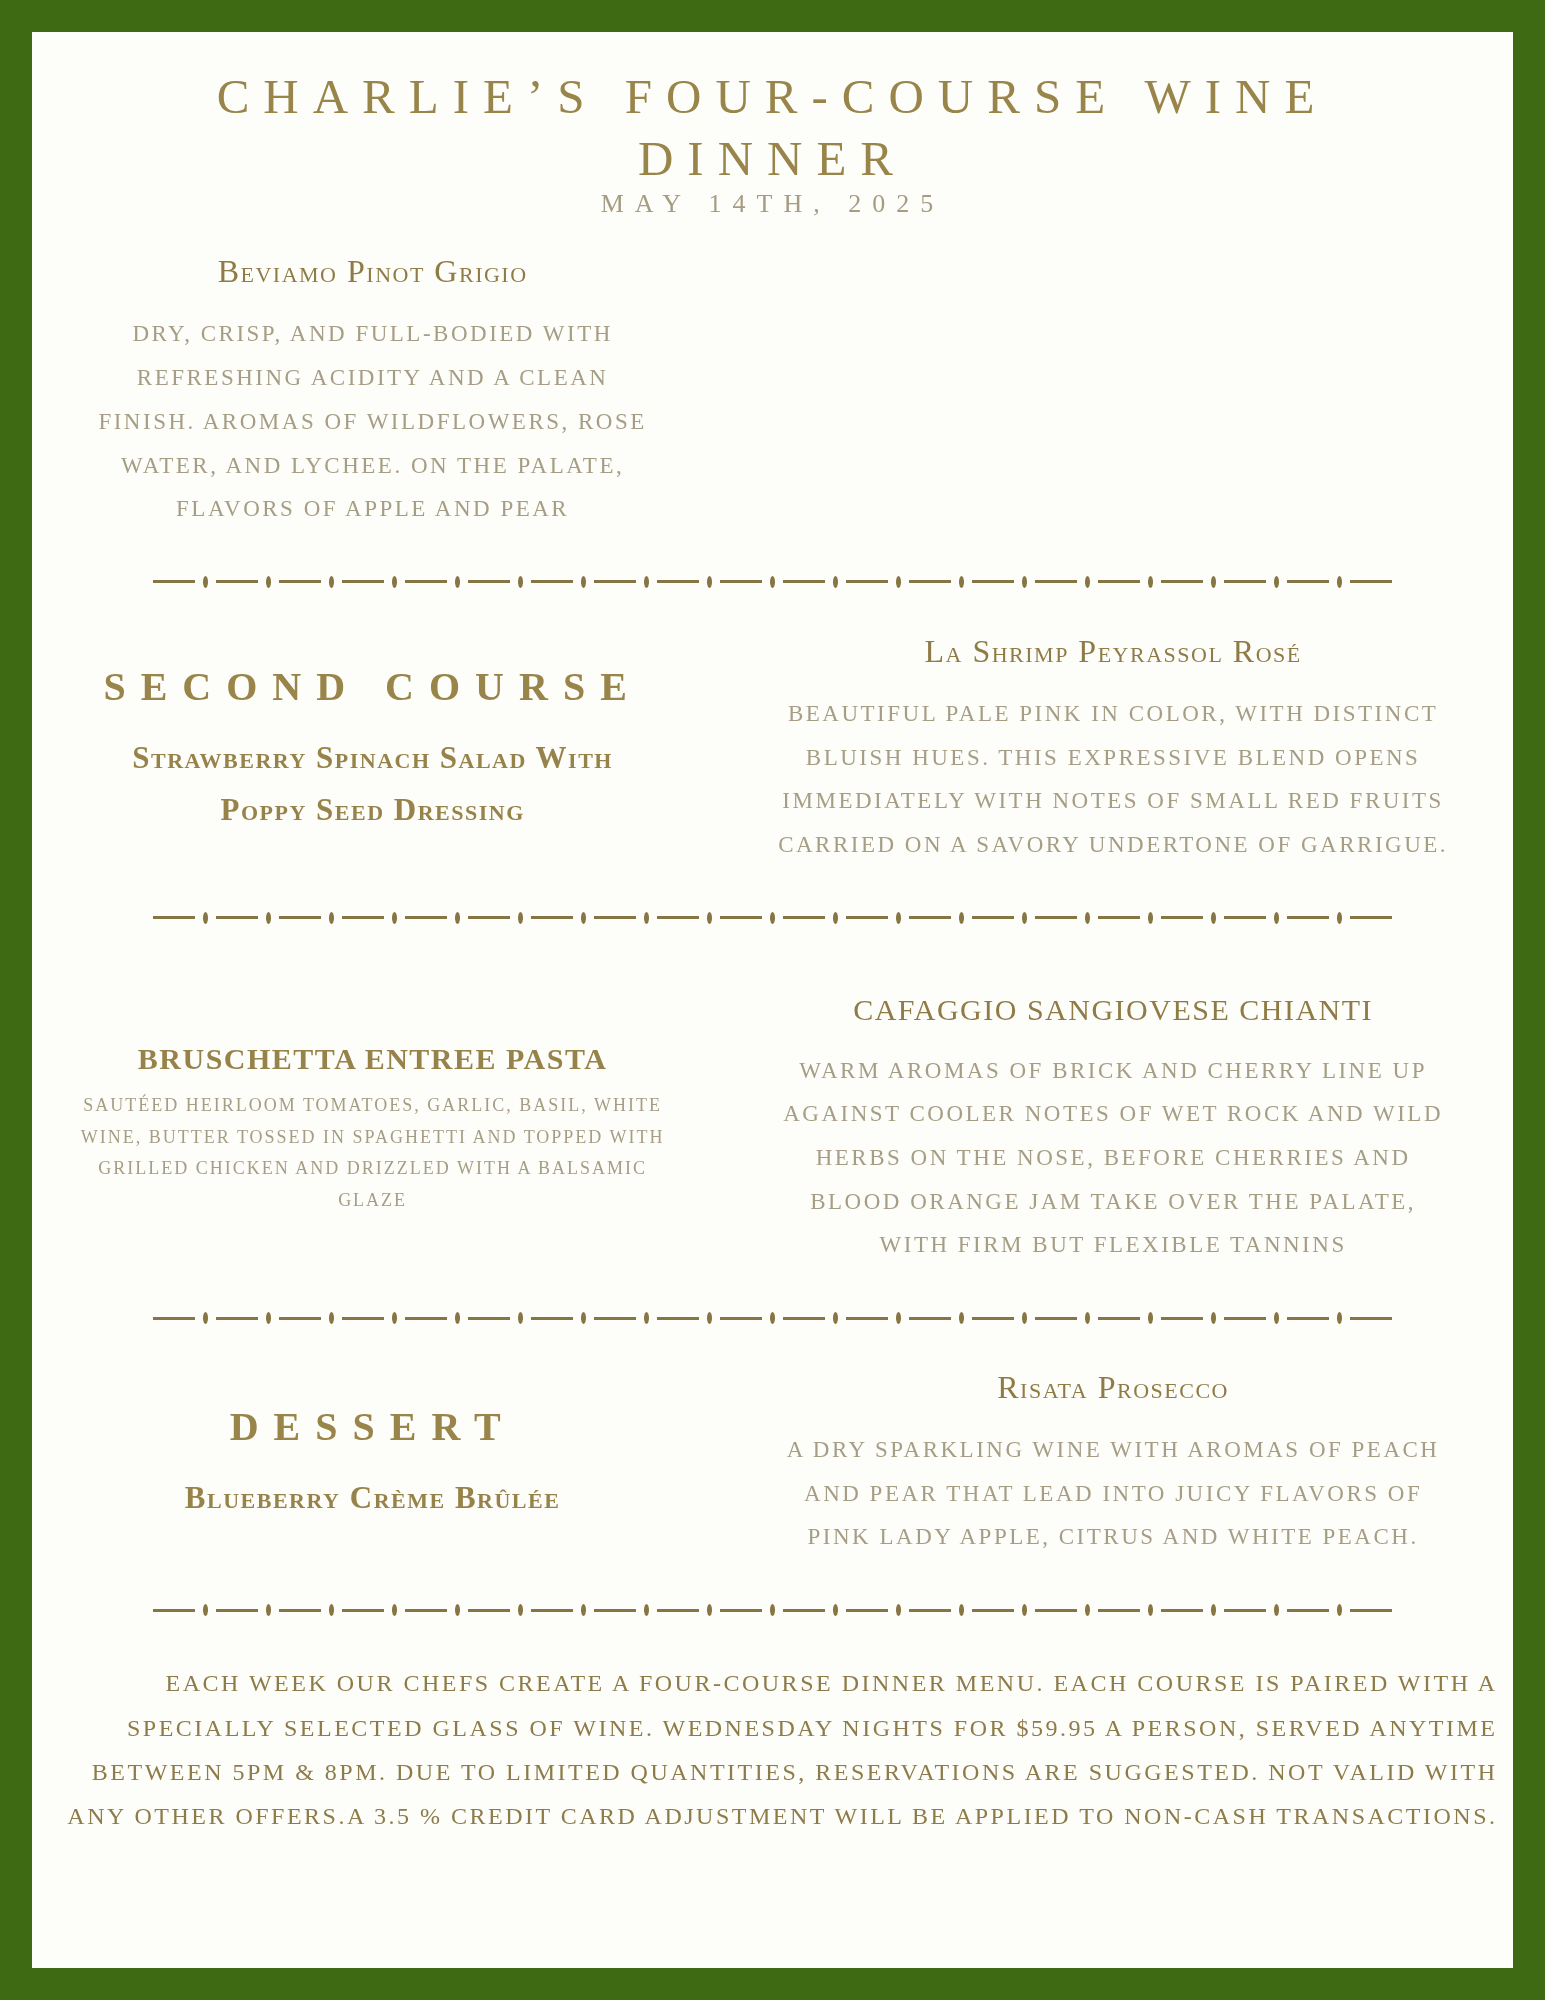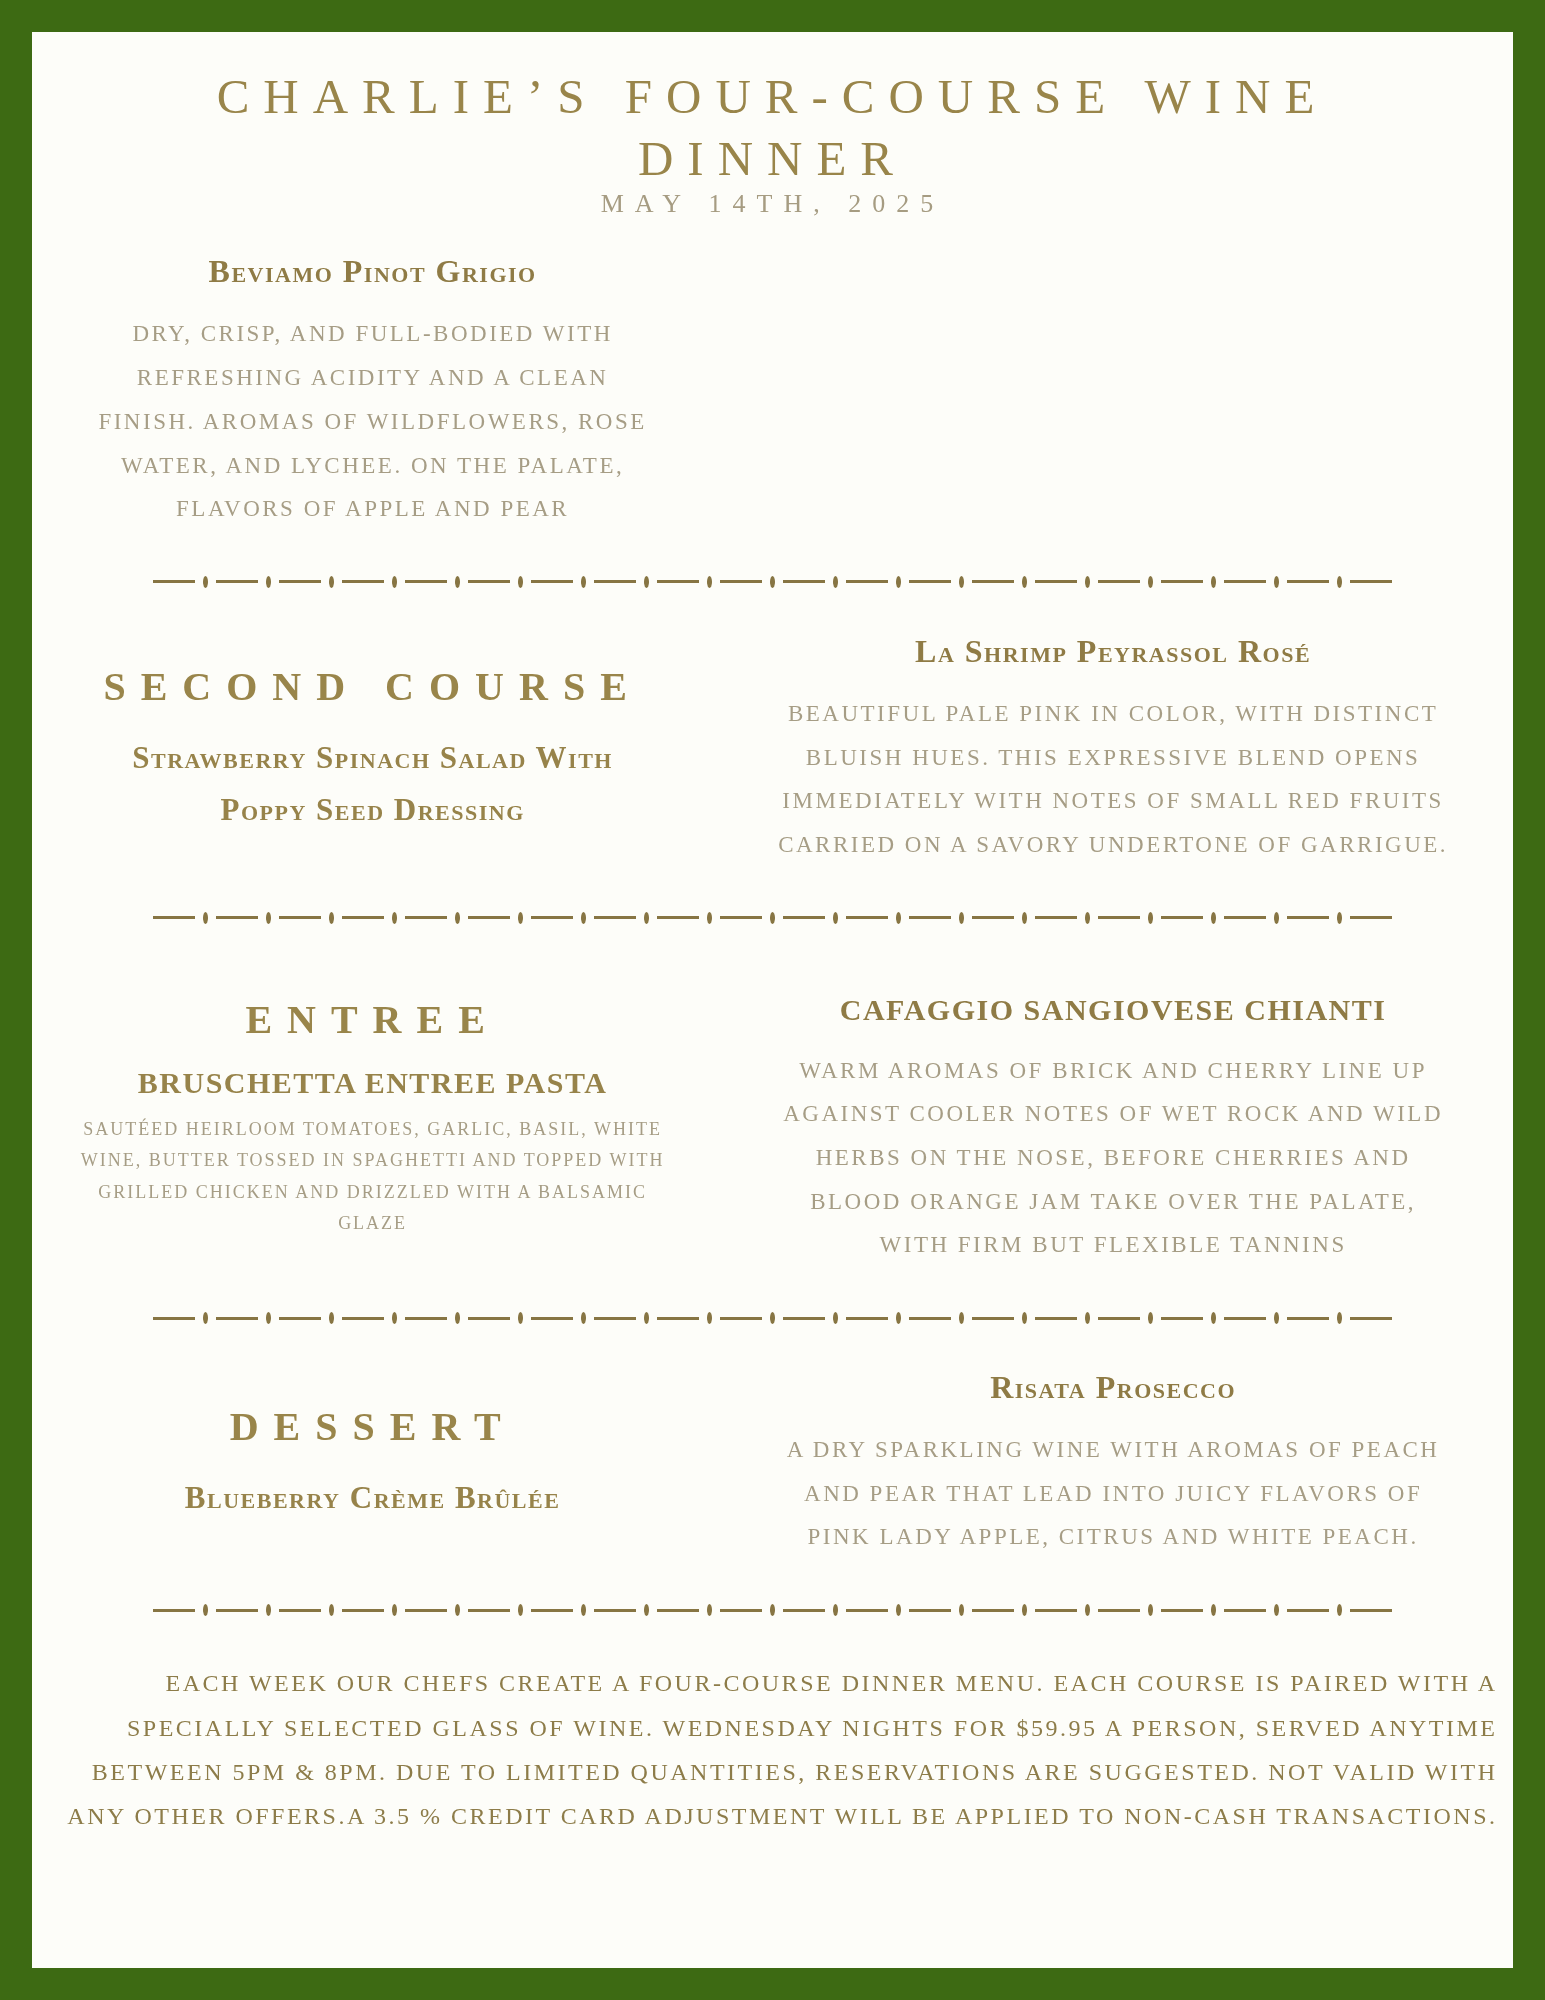--- a/index.html
+++ b/index.html
@@ -62,21 +62,21 @@
   .dish-desc {
     margin: 6px auto 0;
     font-size: 18px;
     letter-spacing: 2px;
     line-height: 1.75;
     color: #a69d85;
     max-width: 620px;
   }
   .wine-name {
     font-size: 32px;
-    font-weight: bold;
+    font-weight: normal;
     letter-spacing: 1.5px;
     color: #8f7b45;
   }
   .wine-desc {
     margin: 22px auto 0;
     font-size: 23px;
     letter-spacing: 2.5px;
     line-height: 1.9;
     color: #a69d85;
     max-width: 680px;
@@ -208,21 +208,20 @@
       <span class="dot"></span>
       <span class="dash"></span>
       <span class="dot"></span>
       <span class="dash"></span>
       <span class="dot"></span>
       <span class="dash"></span>
     </div>
 
   <div class="course-row">
     <div class="left-col">
-      <div class="course-heading">ENTREE</div>
       <div class="dish" style="font-size:30px;margin-top:14px;">BRUSCHETTA ENTREE PASTA</div>
       <div class="dish-desc">SAUTÉED HEIRLOOM TOMATOES, GARLIC, BASIL, WHITE WINE, BUTTER TOSSED IN SPAGHETTI AND TOPPED WITH GRILLED CHICKEN AND DRIZZLED WITH A BALSAMIC GLAZE</div>
     </div>
     <div class="right-col">
       <div class="wine-name" style="font-size:30px;margin-top:24px;">CAFAGGIO SANGIOVESE CHIANTI</div>
       <div class="wine-desc">WARM AROMAS OF BRICK AND CHERRY LINE UP AGAINST COOLER NOTES OF WET ROCK AND WILD HERBS ON THE NOSE, BEFORE CHERRIES AND BLOOD ORANGE JAM TAKE OVER THE PALATE, WITH FIRM BUT FLEXIBLE TANNINS</div>
     </div>
   </div>
 
   <div class="divider">

